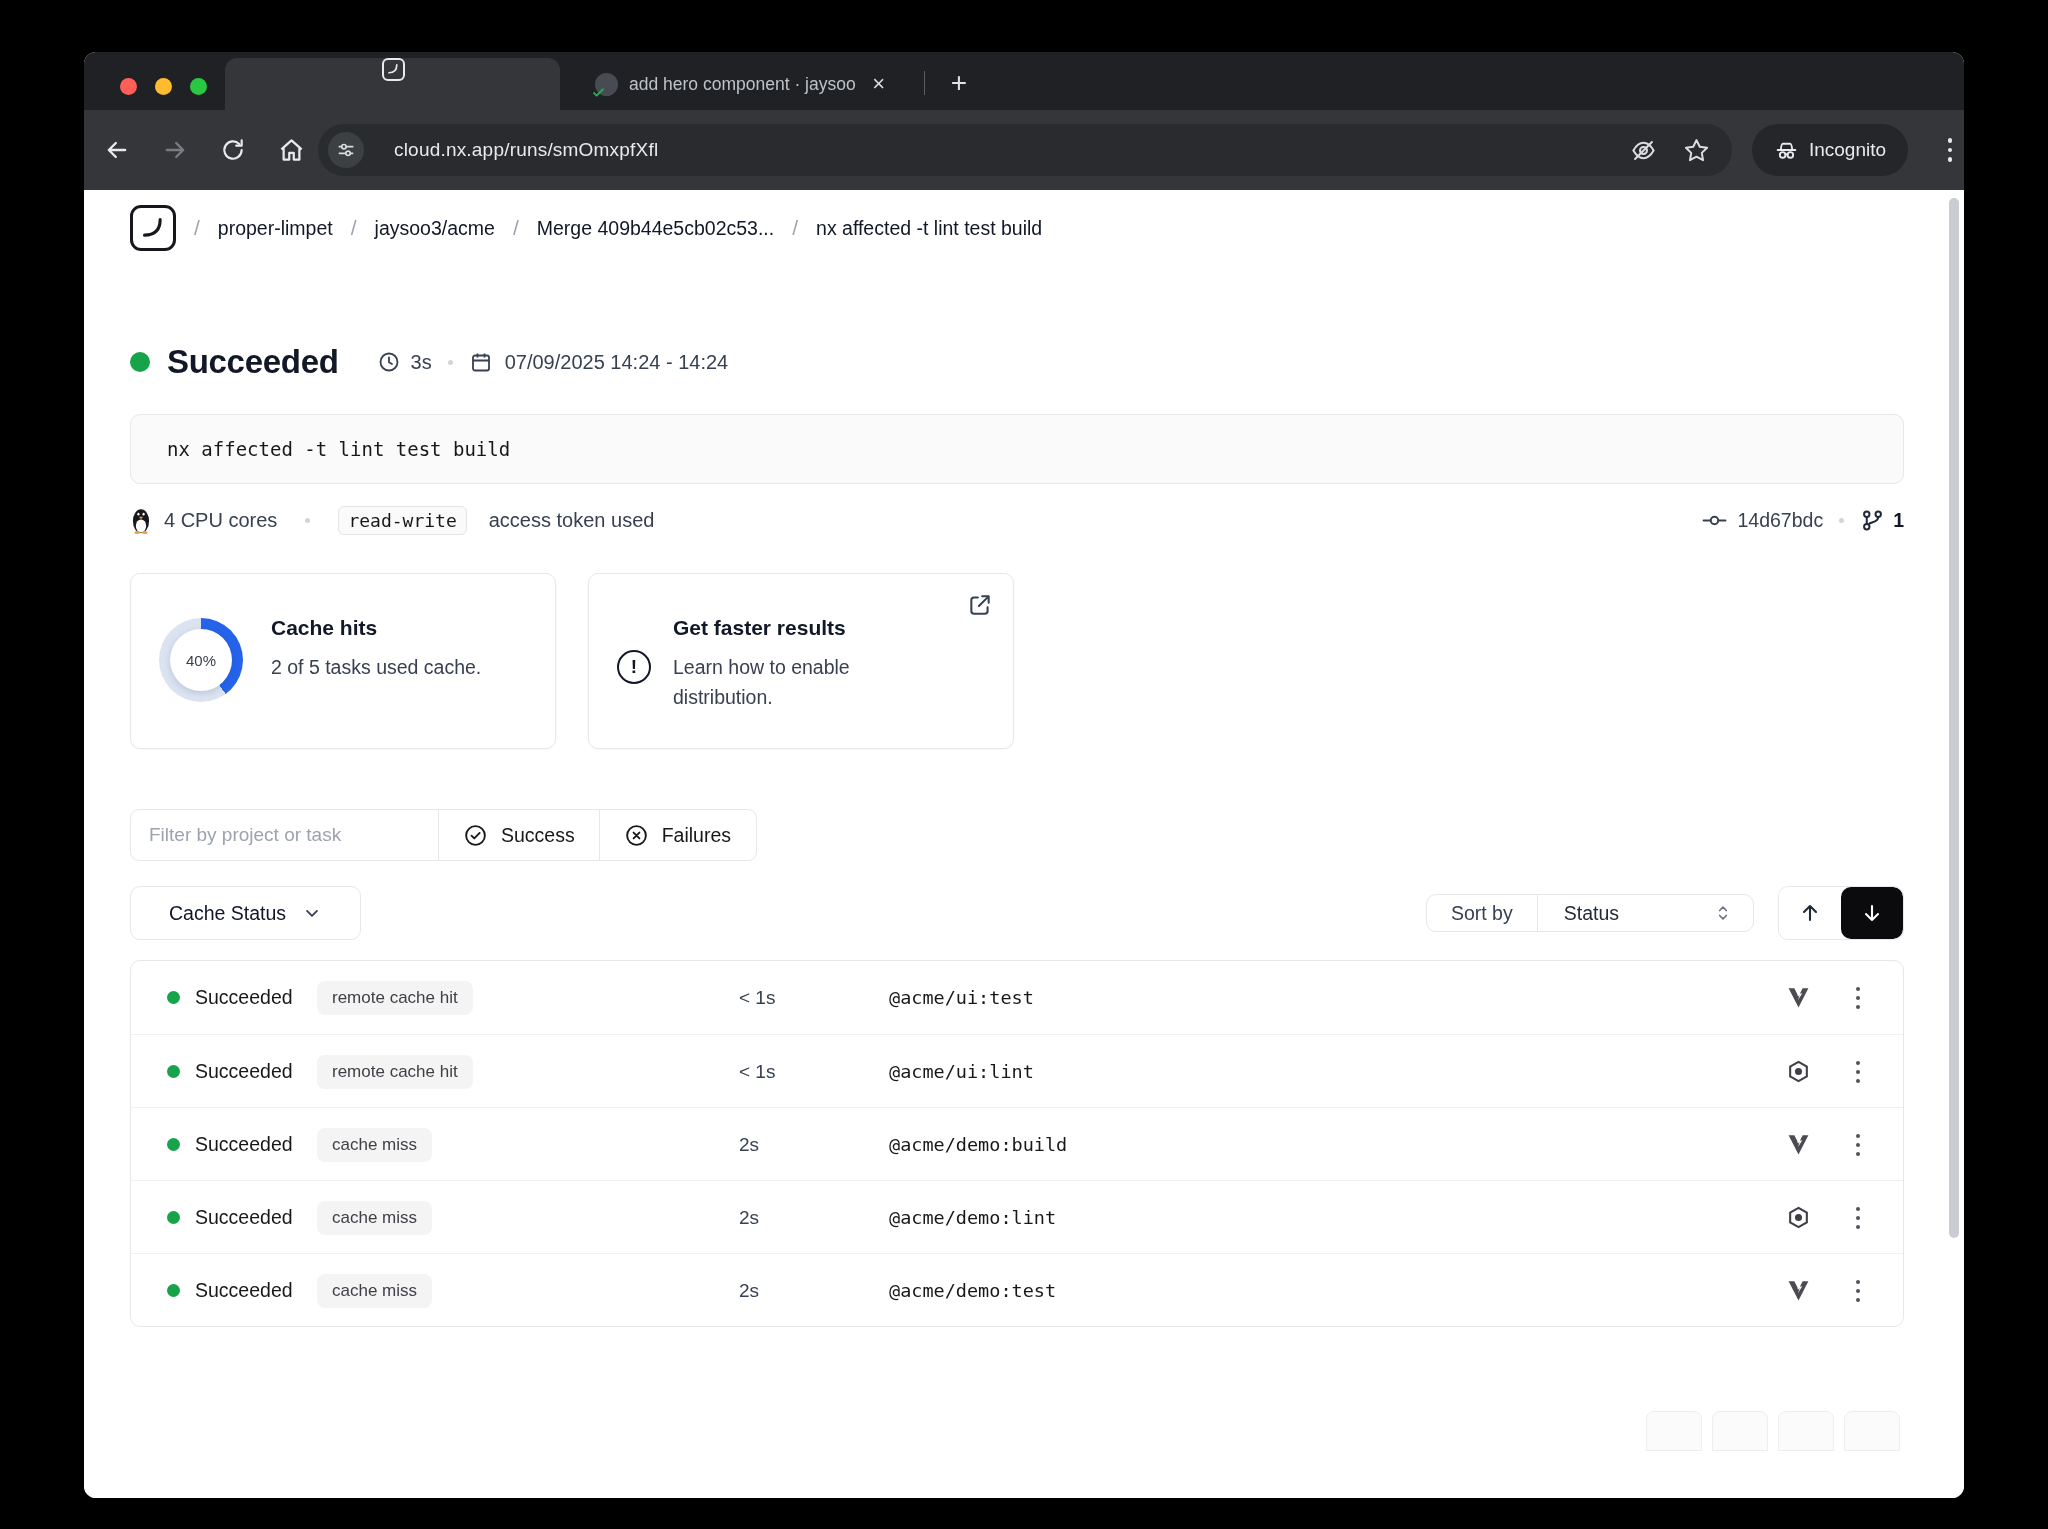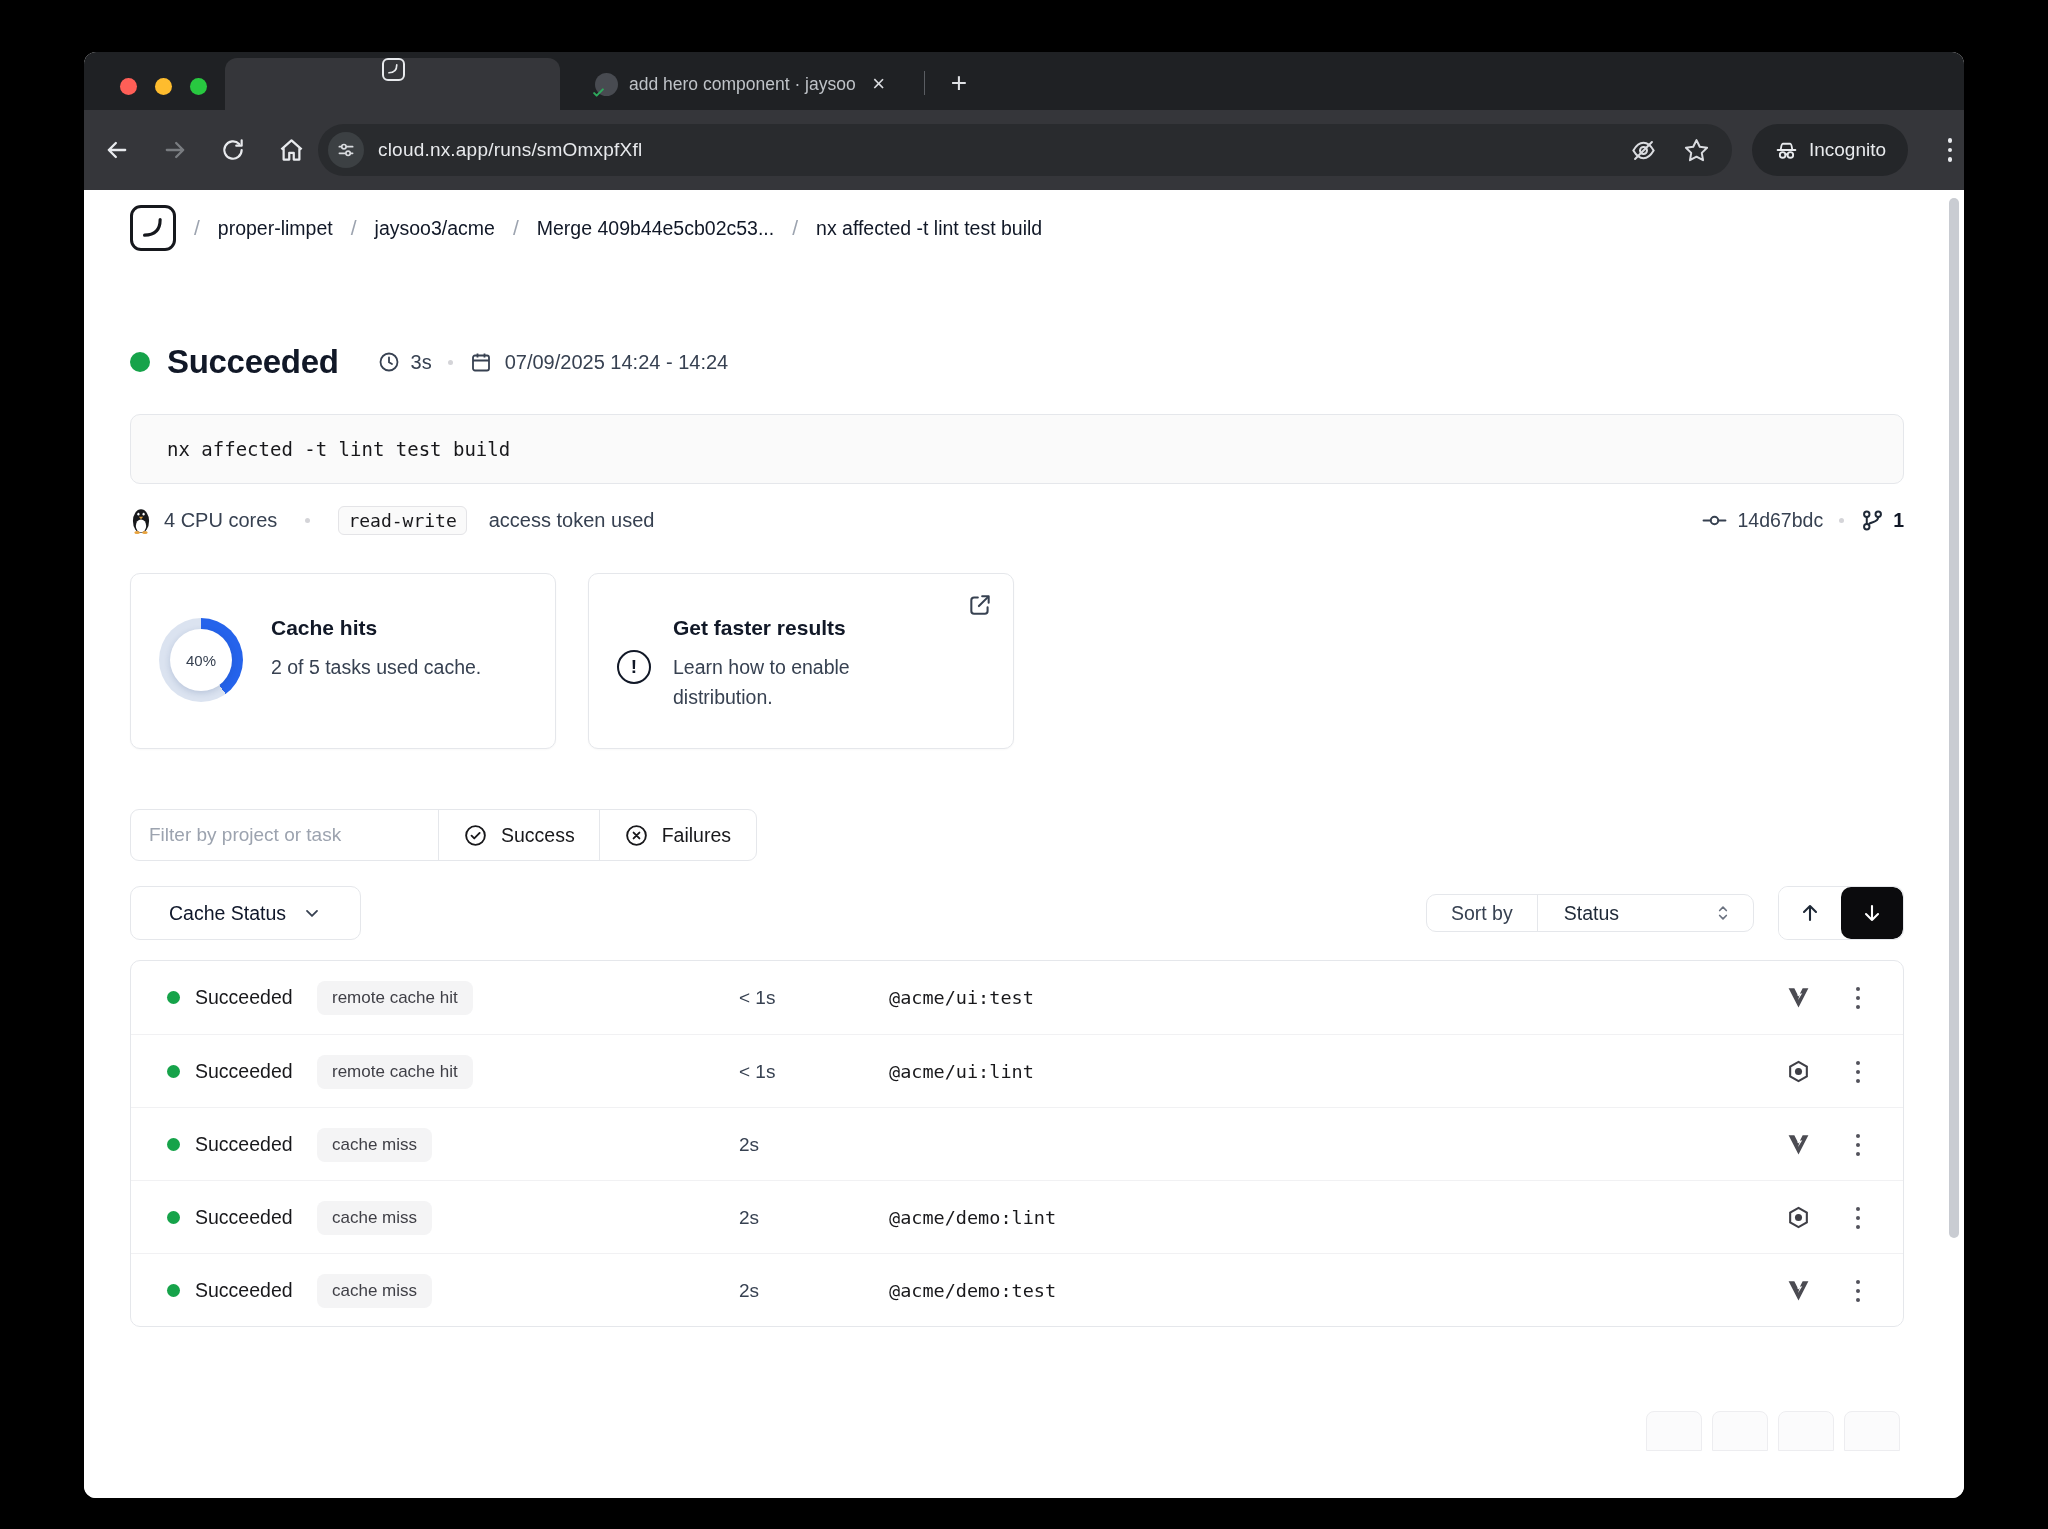--- a/index.html
+++ b/index.html
@@ -23,21 +23,21 @@
   .tab-divider { position:absolute; left:840px; bottom:15px; width:1px; height:24px; background:#5a5d62; }
   .newtab { position:absolute; left:856px; bottom:8px; width:38px; height:38px; color:#dfe1e5; font-size:28px; display:flex; align-items:center; justify-content:center; border-radius:50%; }
 
   
   .toolbar { position:relative; height:80px; background:#35363a; }
   .navbtns { position:absolute; left:16px; top:0; height:80px; display:flex; align-items:center; gap:24px; }
   .navbtn { width:34px; height:34px; display:flex; align-items:center; justify-content:center; color:#e8eaed; }
   .navbtn.disabled { color:#797c80; }
   .urlpill { position:absolute; left:234px; top:14px; width:1414px; height:52px; border-radius:26px; background:#292b2e; display:flex; align-items:center; padding:0 22px 0 10px; }
   .siteicon { width:36px; height:36px; border-radius:50%; background:#3c4043; display:flex; align-items:center; justify-content:center; color:#dadce0; flex:none; }
-  .urltext { margin-left:14px; font-size:19px; color:#e8eaed; letter-spacing:.2px; }
+  .urltext { margin-left:30px; font-size:19px; color:#e8eaed; letter-spacing:.2px; }
   .pillspace { flex:1; }
   .pillicon { color:#dadce0; margin-left:26px; display:flex; }
   .incog { position:absolute; left:1668px; top:14px; height:52px; width:156px; border-radius:26px; background:#242629; display:flex; align-items:center; justify-content:center; gap:10px; color:#e8eaed; font-size:19px; }
   .menudots { position:absolute; left:1850px; top:24px; width:32px; height:32px; display:flex; flex-direction:column; align-items:center; justify-content:center; gap:5px; }
   .menudots i { width:4.5px; height:4.5px; border-radius:50%; background:#e8eaed; }
 
   
   .page { position:relative; height:1308px; background:#fff; overflow:hidden; }
   .container { padding:0 60px 0 46px; }
   .scrollbar { position:absolute; right:5px; top:8px; width:10px; height:1040px; border-radius:5px; background:#c9ccd2; }
@@ -428,20 +428,21 @@
                 <i></i>
                 <i></i>
               </span>
           </div>
 
           <div class="trow">
             <span class="gdot" style="background:#16a34a"></span>
             <span class="t-status">Succeeded</span>
             <span class="t-badge">cache miss</span>
             <span class="t-dur">2s</span>
+            <span class="t-task">@acme/demo:build</span>
             <span class="t-tool">
                 <svg width="25" height="25" viewBox="0 0 24 24">
                   <path d="M2.5 3 L12 21.5 L21.5 3 L16 3 L12 11 L8 3 Z" fill="#4b4b52"></path>
                   <path d="M13.6 4.5 l-2.8 5.8 2.2 -0.4 -1.4 4.6 4 -6.6 -2.4 0.5 Z" fill="#fff"></path>
                 </svg>
               </span>
             <span class="t-menu">
                 <i></i>
                 <i></i>
                 <i></i>

